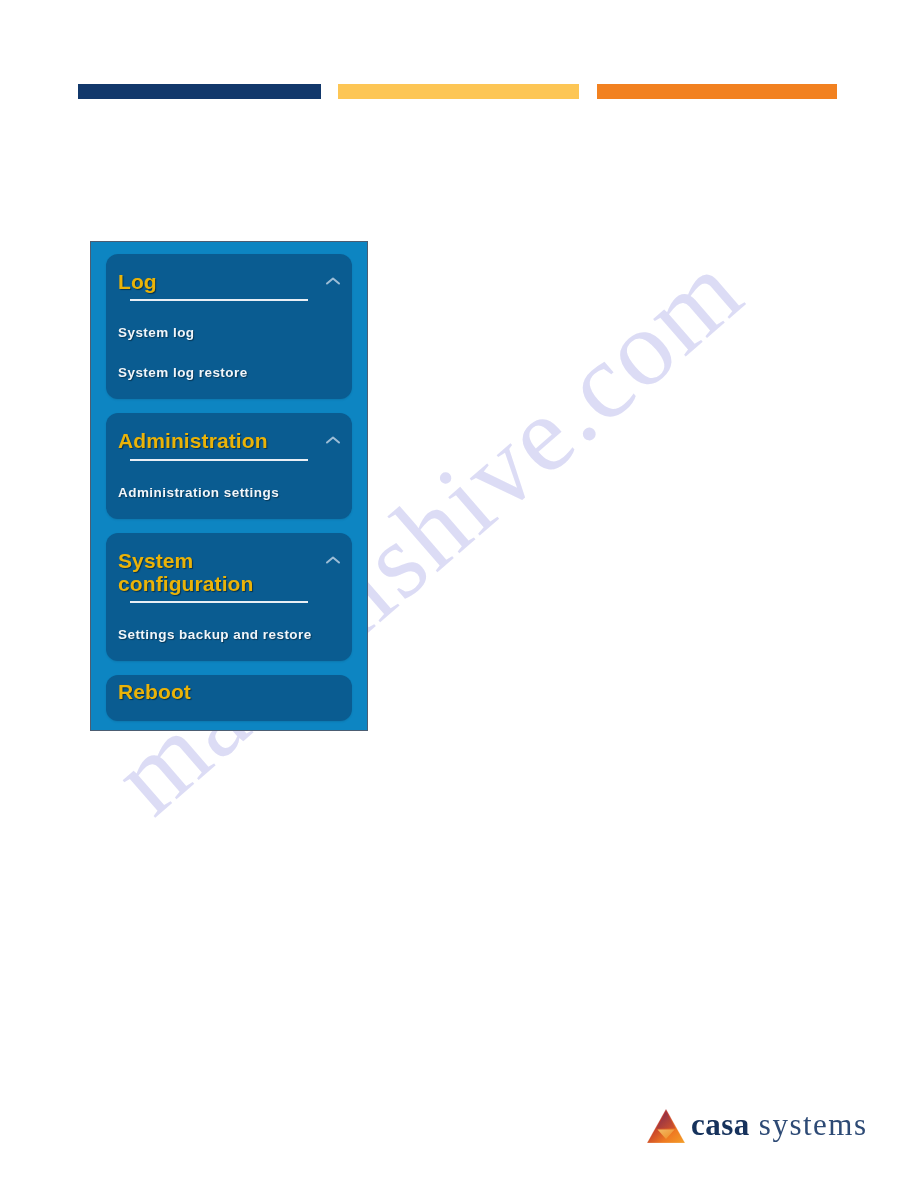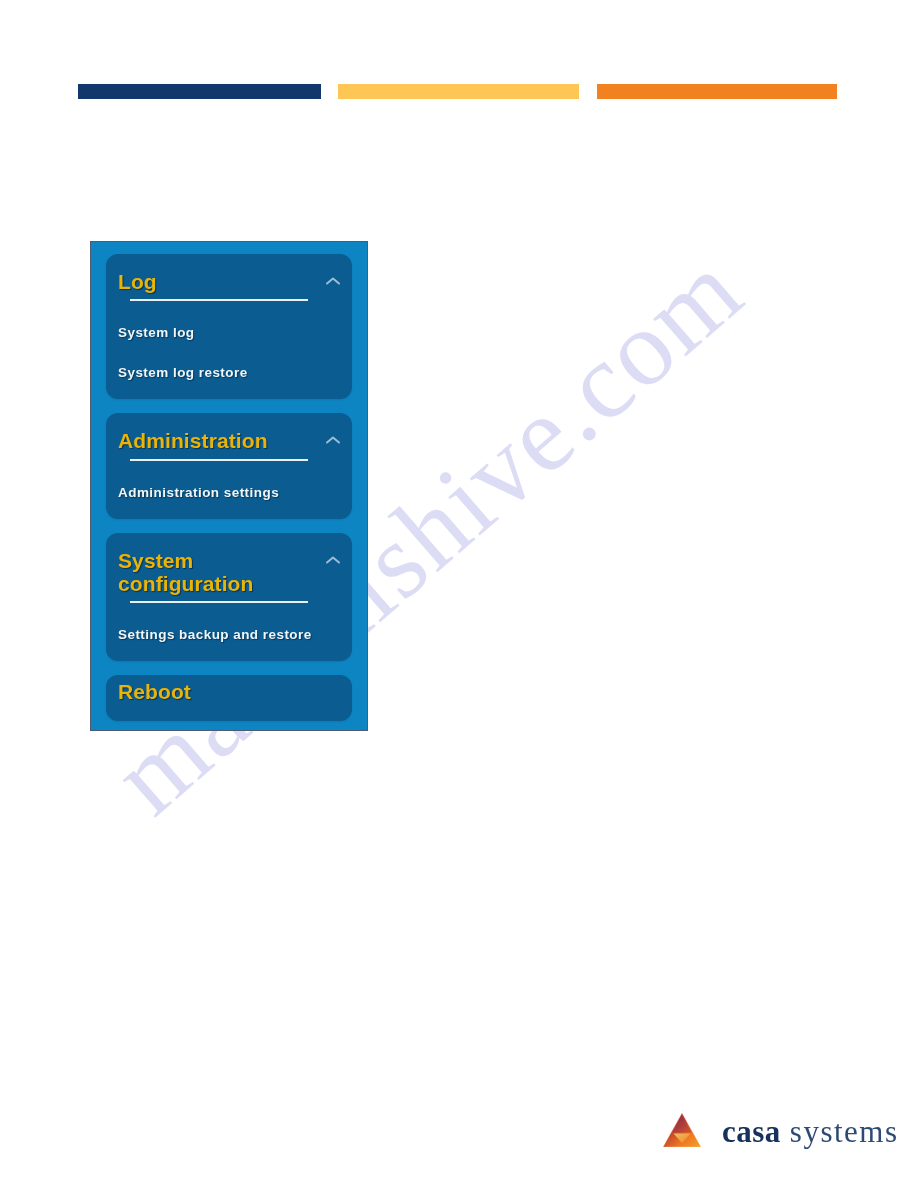--- a/index.html
+++ b/index.html
@@ -126,26 +126,26 @@
   .menu-item:last-child { margin-bottom: 0; }
 
   
   .card-simple .card-header {
     padding: 5px 12px 18px 12px;
   }
 
   
   .footer-logo {
     position: absolute;
-    left: 662px;
+    left: 646px;
     top: 1108px;
     height: 44px;
     display: flex;
-    align-items: center;
-    gap: 20px;
+    align-items: flex-start;
+    gap: 5px;
   }
   .logo-mark { width: 40px; height: 36px; display: block; }
   .logo-text {
     white-space: nowrap;
     line-height: 1;
     position: relative;
     top: 1px;
   }
   .logo-casa {
     font-family: "Liberation Serif", serif;

